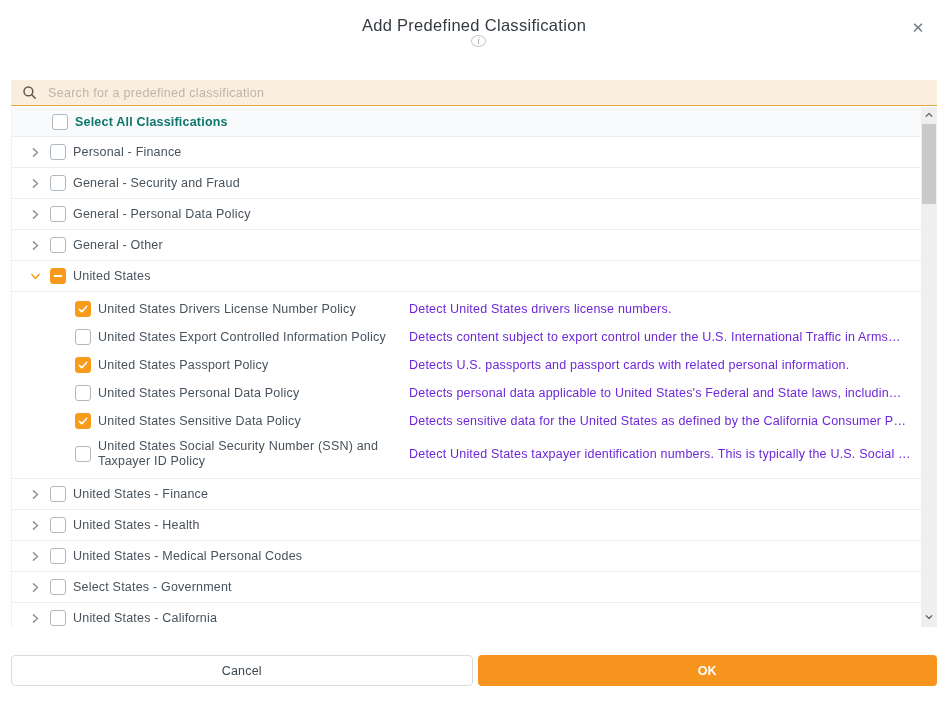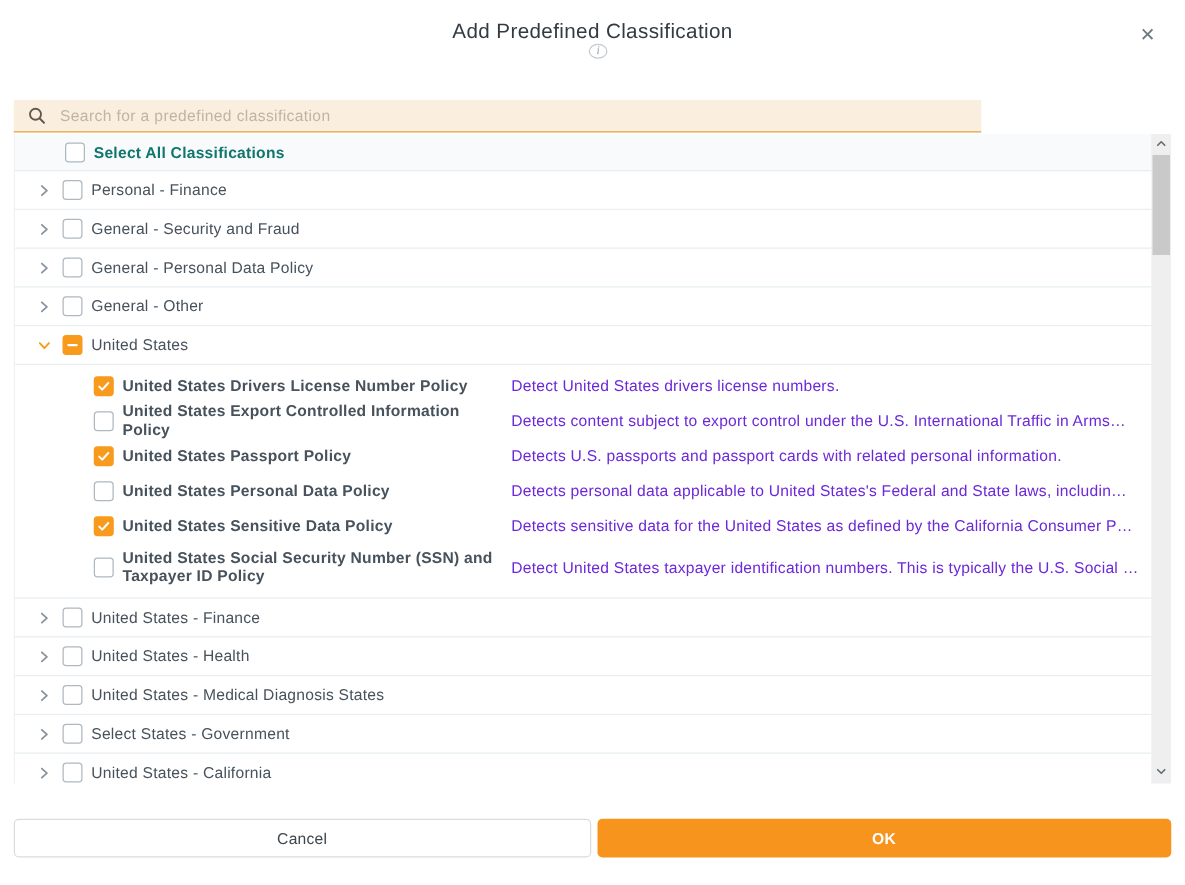--- a/index.html
+++ b/index.html
@@ -10,42 +10,42 @@
   
   .hdr { position:absolute; top:16px; left:10px; right:10px; height:28px; display:flex; align-items:center;flex-direction:column; }
   .hdr-title { font-size:16.5px; font-weight:500; color:#333b42; letter-spacing:.3px; }
   .info-ic { width:15px; height:15px; border:1px solid #c3c9cd; border-radius:50%; color:#9aa2a8;
     font-size:9.5px; display:inline-flex; align-items:center; justify-content:center; margin-left:9px;
     font-family:"Liberation Serif","DejaVu Serif",serif; font-style:italic; }
   .close-btn { position:absolute; right:9px; top:1px; width:22px; height:22px; display:flex; align-items:center;
     justify-content:center; color:#6f787e; font-size:15px; cursor:pointer; }
 
   
-  .search { position:absolute; top:80px; left:11px; width:774px; height:26px; background:#faefde;
+  .search { position:absolute; top:80px; left:11px; width:926px; height:26px; background:#faefde;
     border-bottom:1px solid #e3a53e; display:flex; align-items:center; padding-left:11px; }
   .search svg { flex:0 0 auto; }
   .search input { border:none; outline:none; background:transparent; margin-left:11px; flex:1;
     font-size:12.5px; color:#5c544a; letter-spacing:.3px; font-family:inherit; }
   .search input::placeholder { color:#bdb5a8; opacity:1; }
 
   
   .list { position:absolute; top:107px; left:11px; width:926px; height:520px; overflow:hidden;
     border-left:1px solid #eef2f4; }
   .rows { position:absolute; left:0; top:0; width:910px; }
   .row-selectall { height:30px; background:#f8fafb; border-bottom:1px solid #e8eef1; display:flex;
     align-items:center; padding-left:40px; }
   .row-selectall .lbl { font-weight:bold; color:#0f766e; font-size:12.5px; margin-left:7px; letter-spacing:.2px; }
   .grow { height:31px; border-bottom:1px solid #e8eef1; display:flex; align-items:center; padding-left:17px; cursor:pointer; }
   .grow .chev { width:13px; height:13px; color:#8a949d; display:flex; align-items:center; margin-right:8px; flex:0 0 auto; }
   .grow .chev.open { color:#f89a1b; transform:rotate(90deg); }
   .grow .lbl { color:#47525c; font-size:12.5px; margin-left:7px; letter-spacing:.2px; }
   .crow { display:flex; align-items:center; padding-left:63px; height:28px; }
   .crow.tall { height:38px; }
   .crow .lbl { color:#47525c; font-size:12.5px; margin-left:7px; letter-spacing:.2px; width:311px;
-    line-height:1.2; flex:0 0 auto;font-weight:bold; }
+    line-height:1.2; flex:0 0 auto; }
   .crow .desc { color:#6d28d9; font-size:12.5px; letter-spacing:.2px; flex:1; white-space:nowrap;
     overflow:hidden; padding-right:6px; }
   .children { border-bottom:1px solid #e8eef1; padding:3px 0 5px 0; }
 
   .cb { width:16px; height:16px; border-radius:3px; flex:0 0 auto; display:flex; align-items:center;
     justify-content:center; cursor:pointer; }
   .cb.un { background:#fff; border:1.5px solid #afb8bf; }
   .cb.ck, .cb.ind { background:#f89a1b; border:1.5px solid #f89a1b; }
 
   
@@ -200,21 +200,21 @@
           <span class="cb un"></span>
           <span class="lbl">United States - Health</span>
         </div>
         <div class="grow">
           <span class="chev">
             <svg width="13" height="13" viewBox="0 0 16 16">
               <path d="M5.5 3.5L10.5 8l-5 4.5" fill="none" stroke="currentColor" stroke-width="1.8" stroke-linecap="round" stroke-linejoin="round"></path>
             </svg>
           </span>
           <span class="cb un"></span>
-          <span class="lbl">United States - Medical Diagnosis States</span>
+          <span class="lbl">United States - Medical Personal Codes</span>
         </div>
         <div class="grow">
           <span class="chev">
             <svg width="13" height="13" viewBox="0 0 16 16">
               <path d="M5.5 3.5L10.5 8l-5 4.5" fill="none" stroke="currentColor" stroke-width="1.8" stroke-linecap="round" stroke-linejoin="round"></path>
             </svg>
           </span>
           <span class="cb un"></span>
           <span class="lbl">Select States - Government</span>
         </div>

